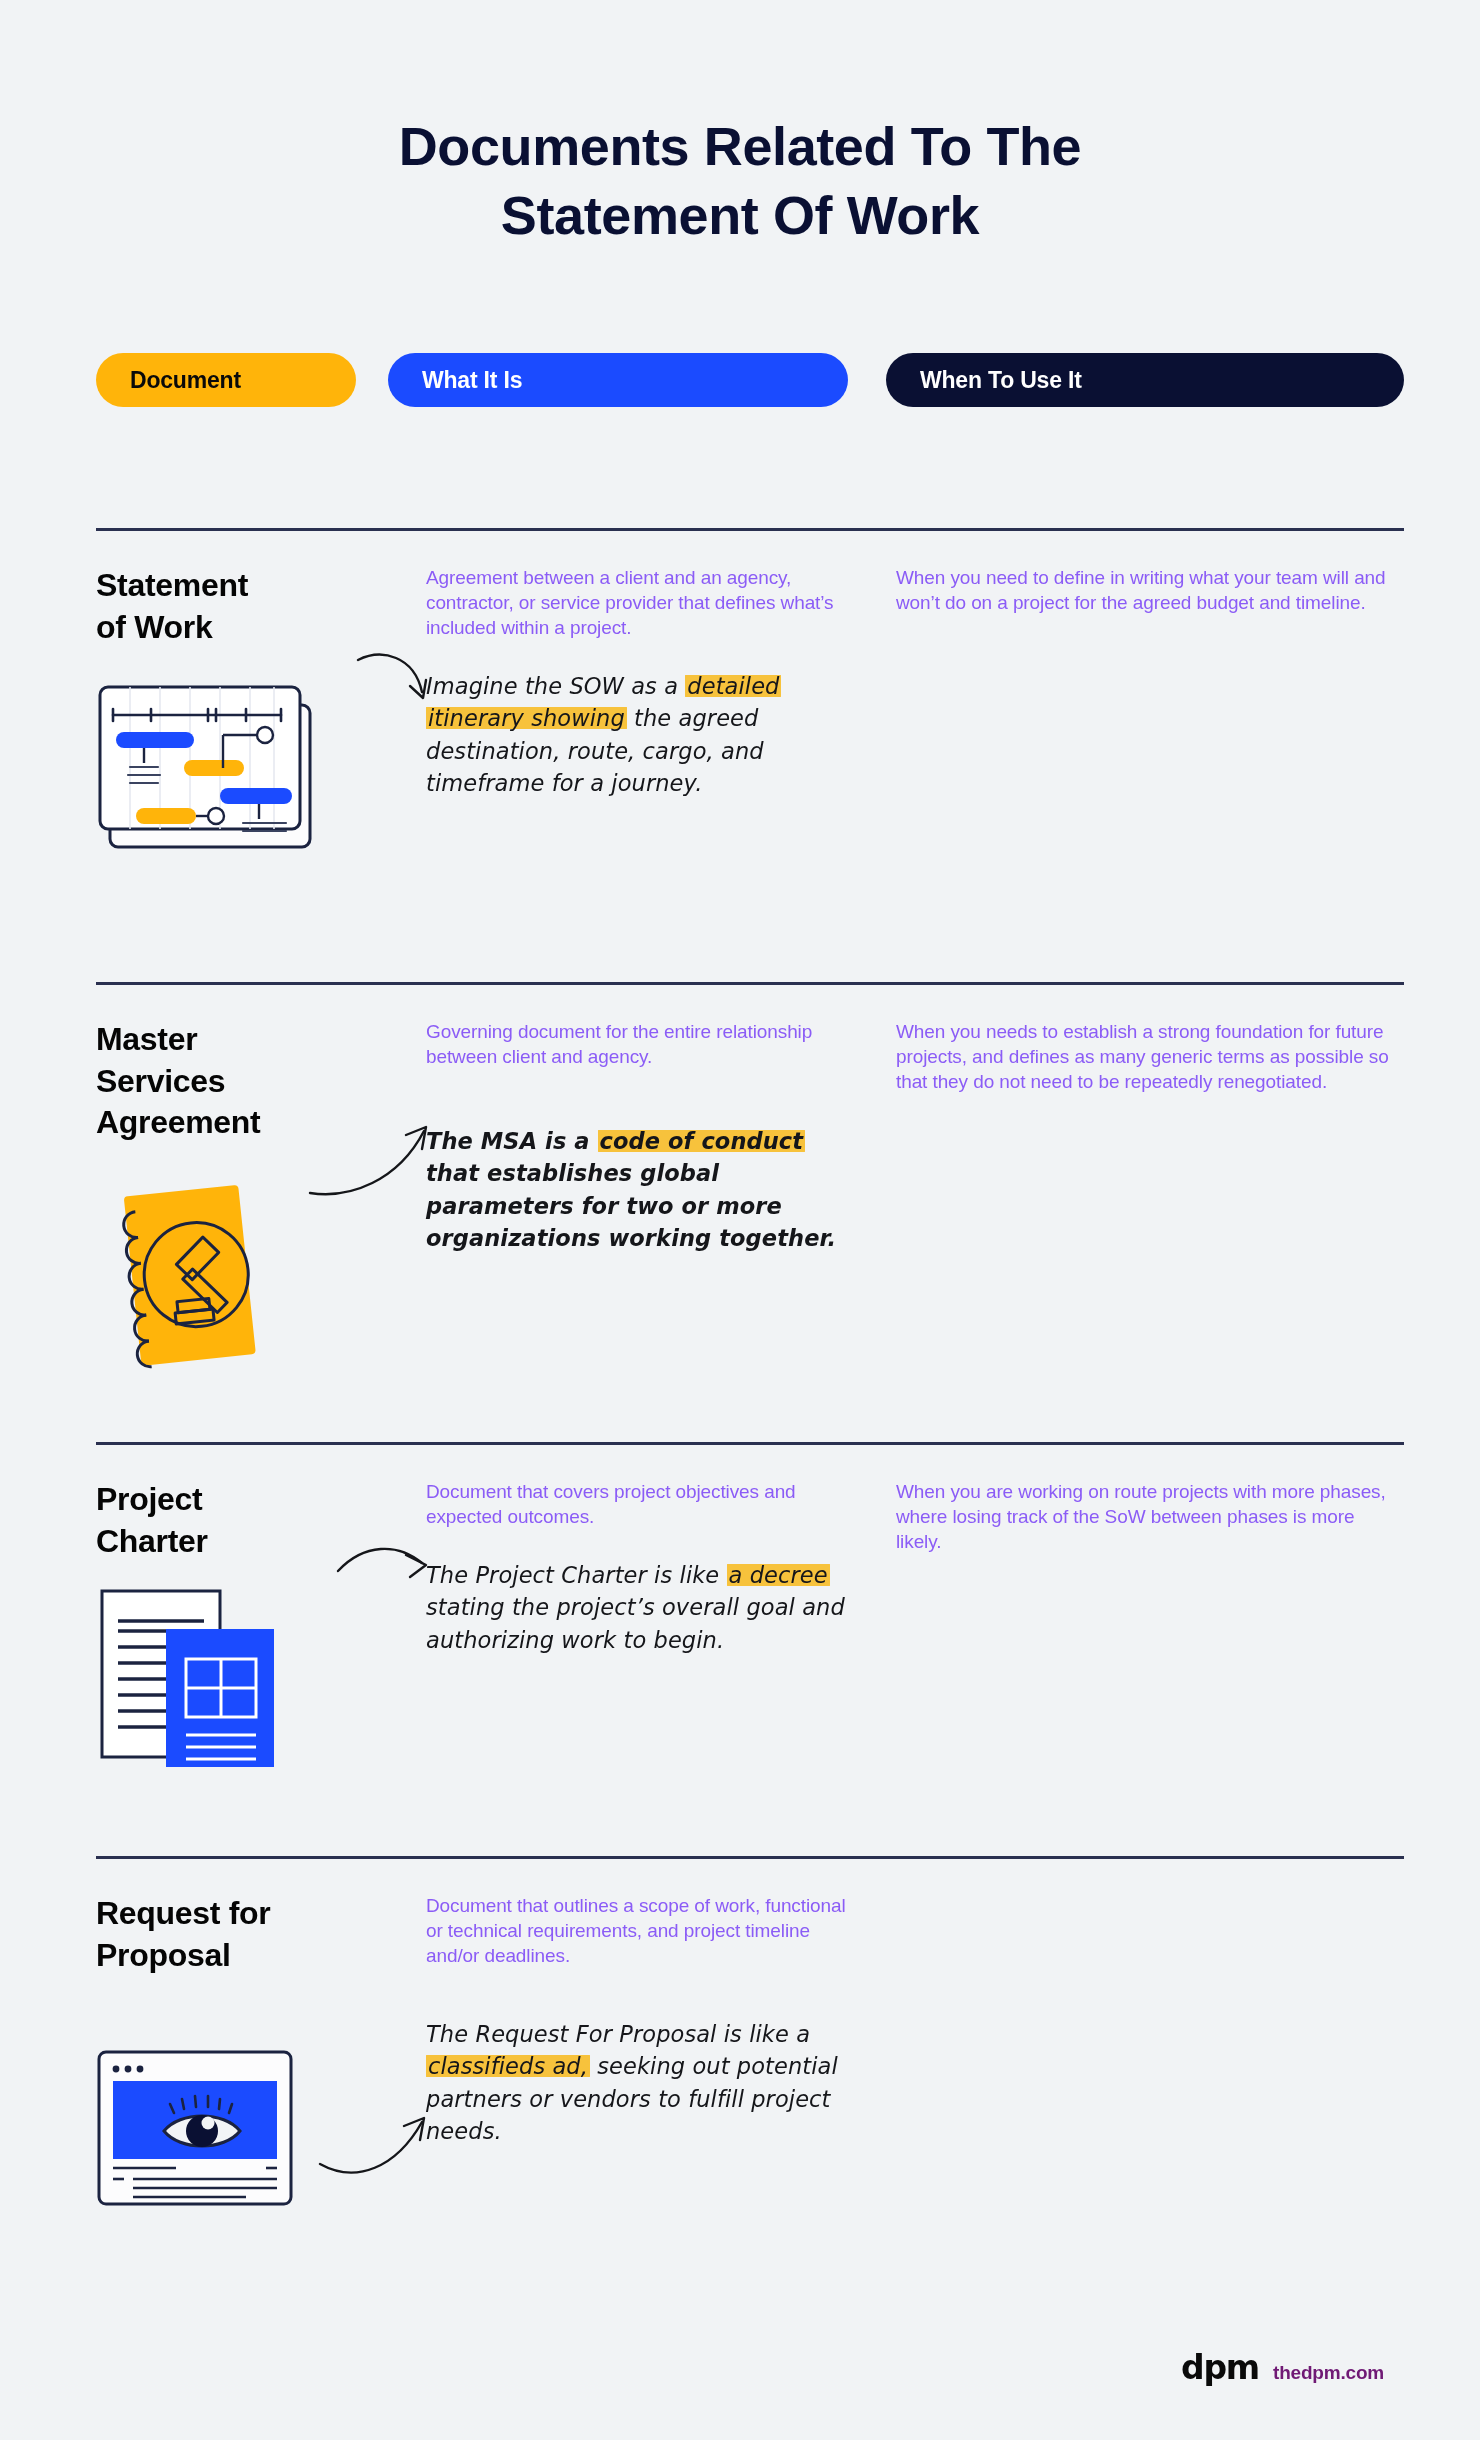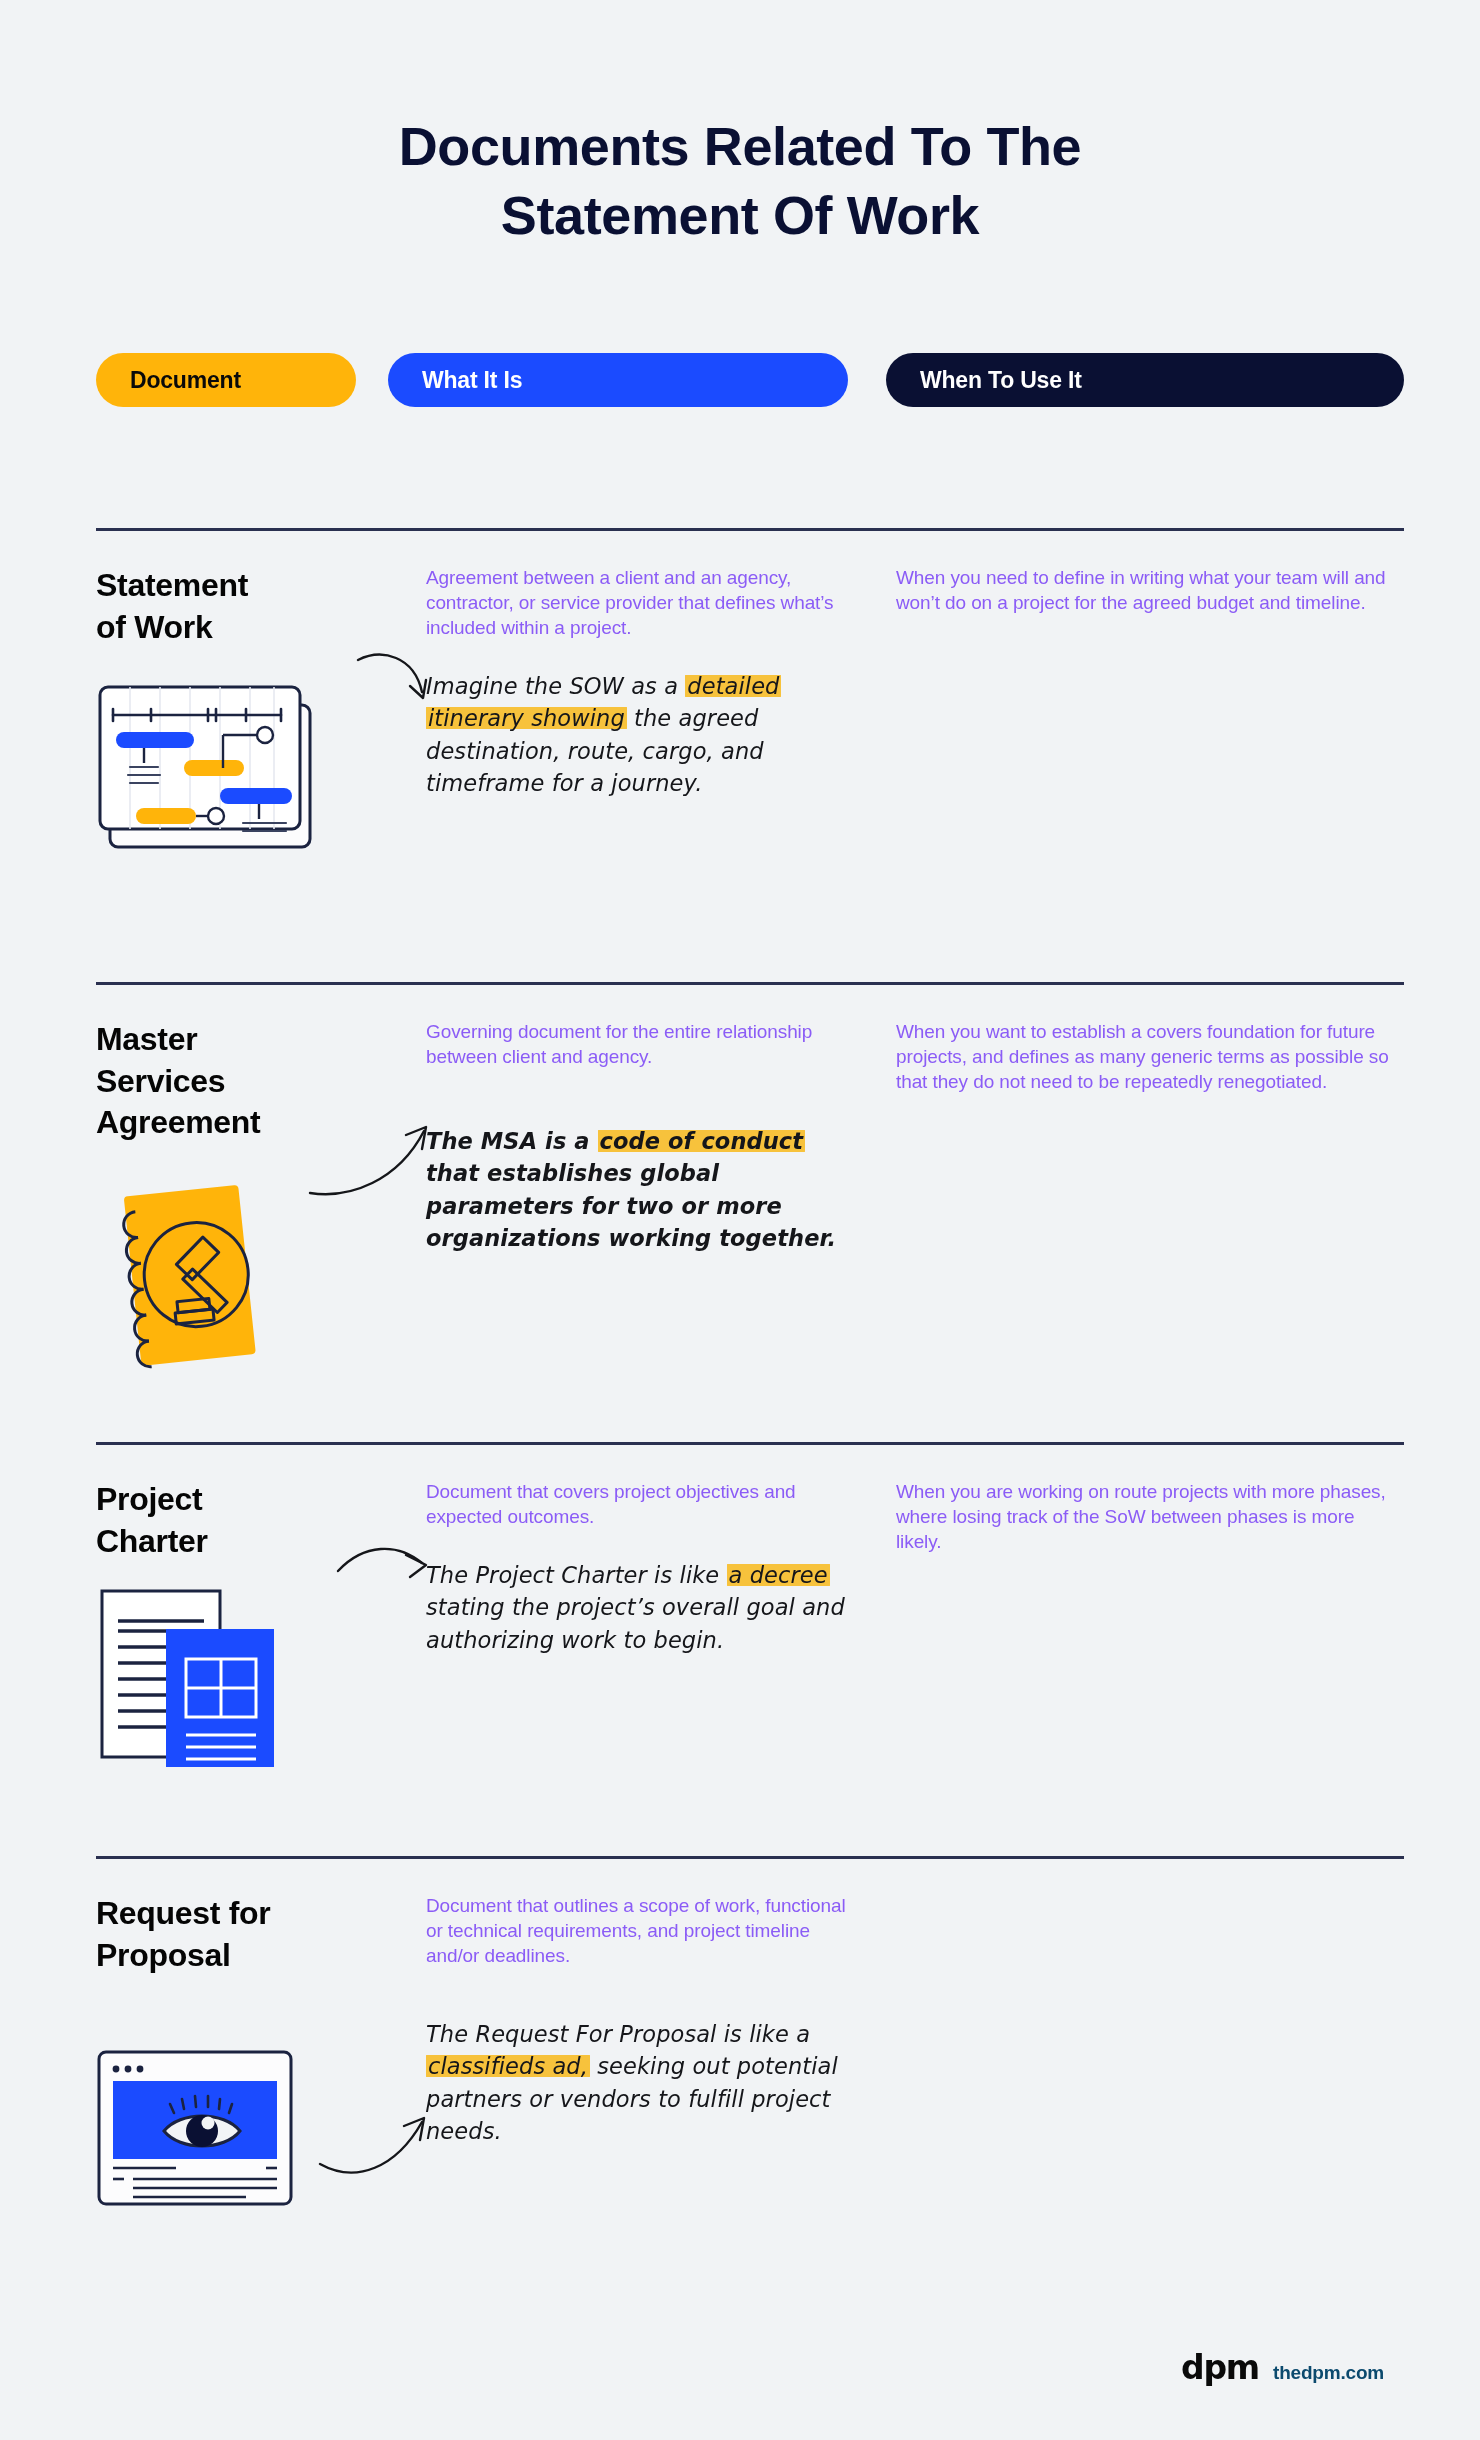--- a/index.html
+++ b/index.html
@@ -124,21 +124,21 @@
   .logo-dpm {
     font-family: "DejaVu Sans", sans-serif;
     font-weight: 800;
     font-size: 33px;
     color: #0a0a0a;
     letter-spacing: -1.2px;
   }
   .logo-url {
     font-weight: 700;
     font-size: 19px;
-    color: #0c4a6e;
+    color: #701a75;
     letter-spacing: -0.2px;
   }
 </style>
 </head>
 <body>
 
 <div class="page">
 
   <div class="title">
     <span class="l">Documents Related To The</span>
@@ -264,21 +264,21 @@
         <div class="note-block" style="margin-top:56px;font-weight:bold;">
           <svg class="arrow" style="left:-120px; top:-4px;" width="130" height="82" viewBox="0 0 130 82">
             <path d="M4 72 C 44 78, 92 60, 118 10" fill="none" stroke="#15161a" stroke-width="2.4" stroke-linecap="round"></path>
             <path d="M100 14 L120 6 L116 28" fill="none" stroke="#15161a" stroke-width="2.4" stroke-linecap="round" stroke-linejoin="round"></path>
           </svg>
           <div class="note"><span>The MSA is a </span><span class="hl">code of conduct</span><span> that establishes global parameters for two or more organizations working together.</span></div>
         </div>
       </div>
 
       <div class="col-when">
-        <div class="body-text">When you want to establish a covers foundation for future projects, and defines as many generic terms as possible so that they do not need to be repeatedly renegotiated.</div>
+        <div class="body-text">When you needs to establish a strong foundation for future projects, and defines as many generic terms as possible so that they do not need to be repeatedly renegotiated.</div>
       </div>
 
     </div>
   </div>
 
   <div class="row" style="top:1442px;">
     <div class="rule"></div>
     <div class="row-body">
 
       <div class="col-doc">

